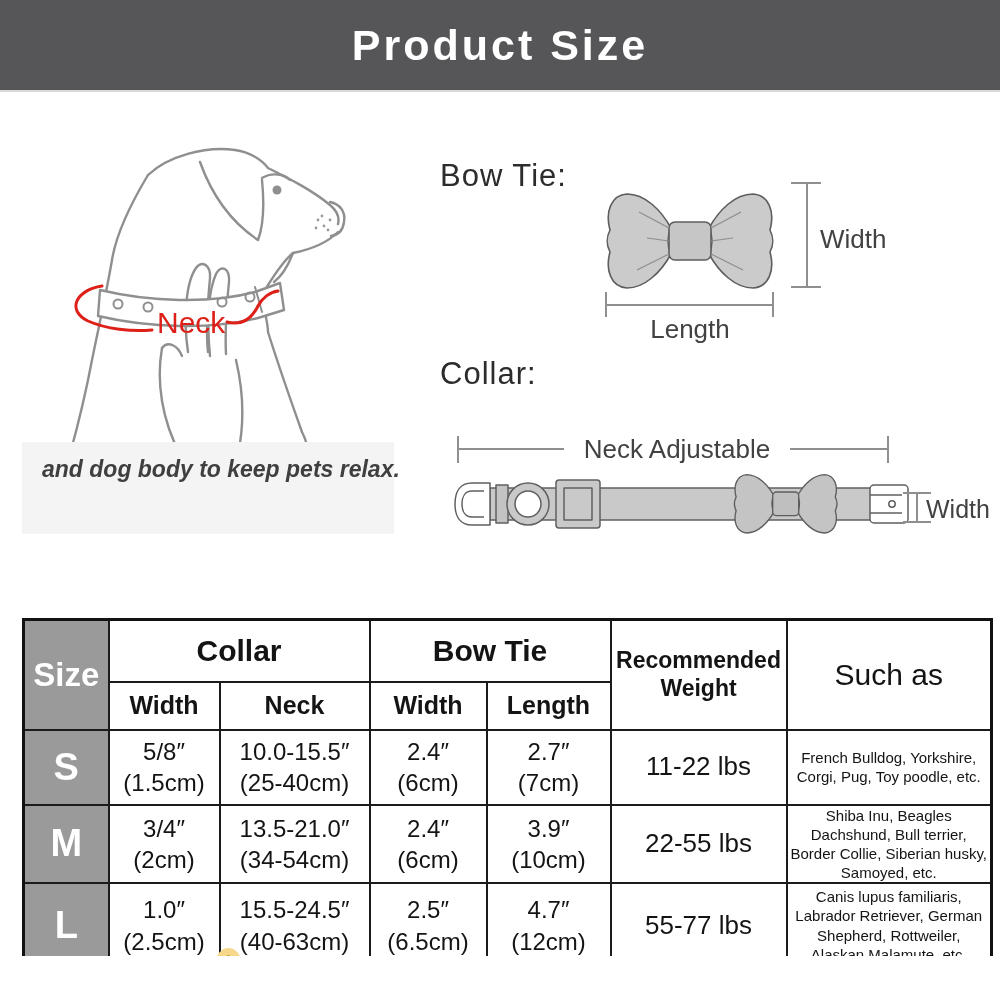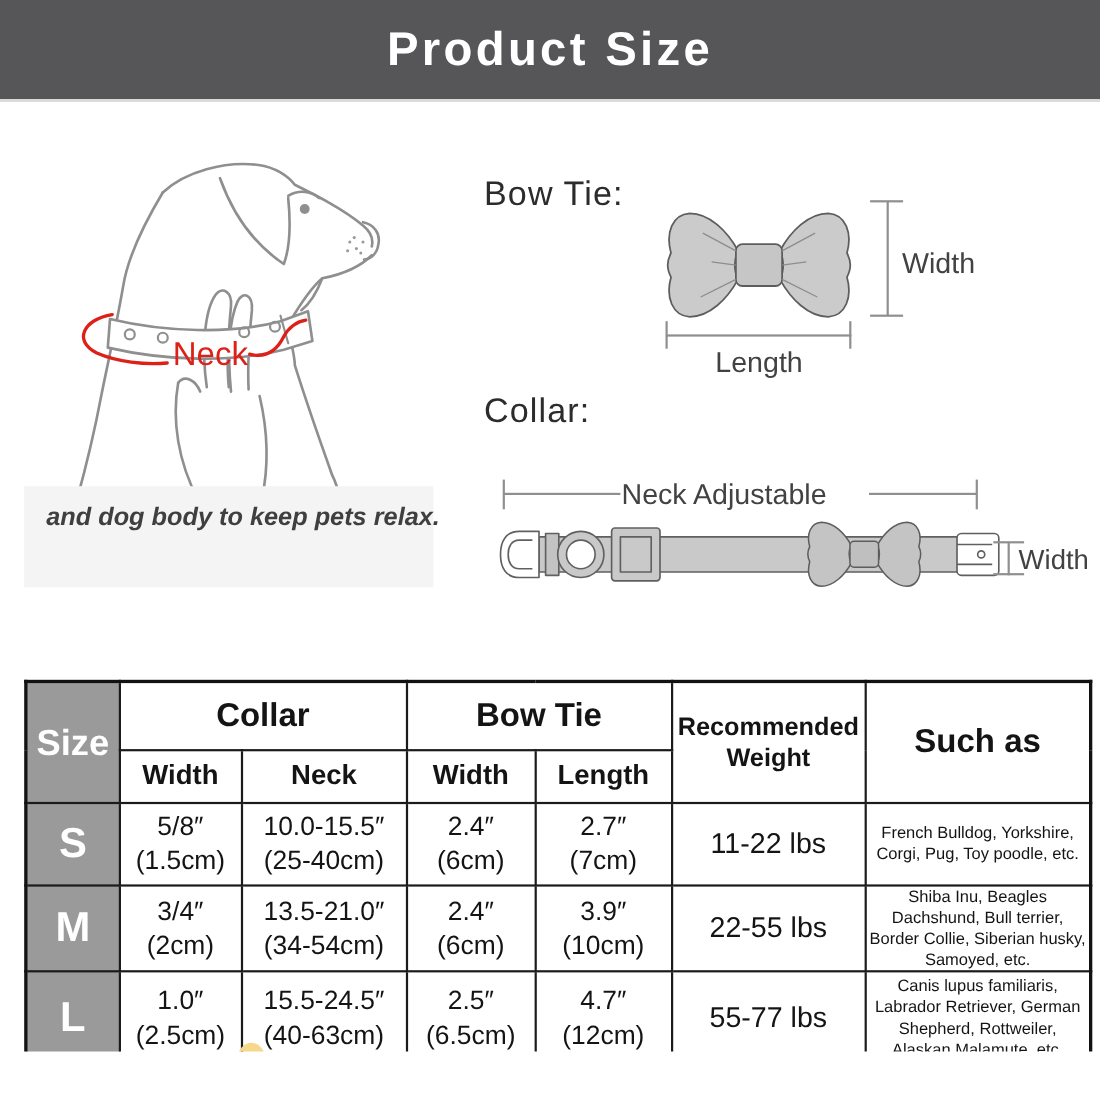--- a/index.html
+++ b/index.html
@@ -35,21 +35,21 @@
   .size-table thead tr:nth-child(1){height:62px;}
   .size-table thead tr:nth-child(2){height:48px;}
   .size-table tbody tr:nth-child(1){height:75px;}
   .size-table tbody tr:nth-child(2){height:75px;}
   .size-table tbody tr:nth-child(3){height:85px;}
   .gray{background:#9a9a9a;color:#ffffff !important;font-weight:bold;}
   .h-size{font-size:33px;}
   .h-group{font-size:30px;font-weight:bold;}
   .h-sub{font-size:25px;font-weight:bold;}
   .h-weight{font-size:23px;font-weight:bold;white-space:pre-line;line-height:1.2;}
-  .h-such{font-size:30px;font-weight:bold;}
+  .h-such{font-size:30px;font-weight:normal;}
   .c-size{font-size:38px;}
   .c-data{font-size:24px;white-space:pre-line;line-height:1.3;}
   .c-weight{font-size:26px;}
   .c-such{font-size:15px;text-align:left;padding:2px 4px 2px 8px;white-space:pre-line;line-height:1.28;}
 
   
   .note{position:absolute;left:216px;top:948px;display:flex;align-items:center;}
   .note-ic{width:25px;height:29px;border-radius:50%;background:#f6d88a;color:#cf9b33;
        font-weight:bold;font-size:18px;text-align:center;line-height:29px;
        font-family:"Liberation Serif", serif;margin-right:12px;}
@@ -148,21 +148,21 @@
 
   <div class="mline" style="left:606px;top:304px;width:168px;height:2px;"></div>
   <div class="mline" style="left:605px;top:292px;width:2px;height:25px;"></div>
   <div class="mline" style="left:772px;top:292px;width:2px;height:25px;"></div>
   <span class="m-label" style="left:640px;top:314px;width:100px;text-align:center;">Length</span>
 
   <span class="sec-h" style="left:440px;top:356px;">Collar:</span>
 
   <div class="mline" style="left:457px;top:436px;width:2px;height:27px;"></div>
   <div class="mline" style="left:458px;top:448px;width:106px;height:2px;"></div>
-  <span class="m-label" style="left:565px;top:434px;width:224px;text-align:left;">Neck Adjustable</span>
+  <span class="m-label" style="left:565px;top:434px;width:224px;text-align:center;">Neck Adjustable</span>
   <div class="mline" style="left:790px;top:448px;width:98px;height:2px;"></div>
   <div class="mline" style="left:887px;top:436px;width:2px;height:27px;"></div>
 
   <svg class="collar-svg" viewBox="0 0 470 120">
     <g stroke="#606060" stroke-width="1.5" stroke-linejoin="round">
 
       <rect x="40" y="38" width="382" height="32" fill="#c9c9c9"></rect>
 
       <rect x="46" y="35" width="12" height="38" fill="#c3c3c3"></rect>
 

